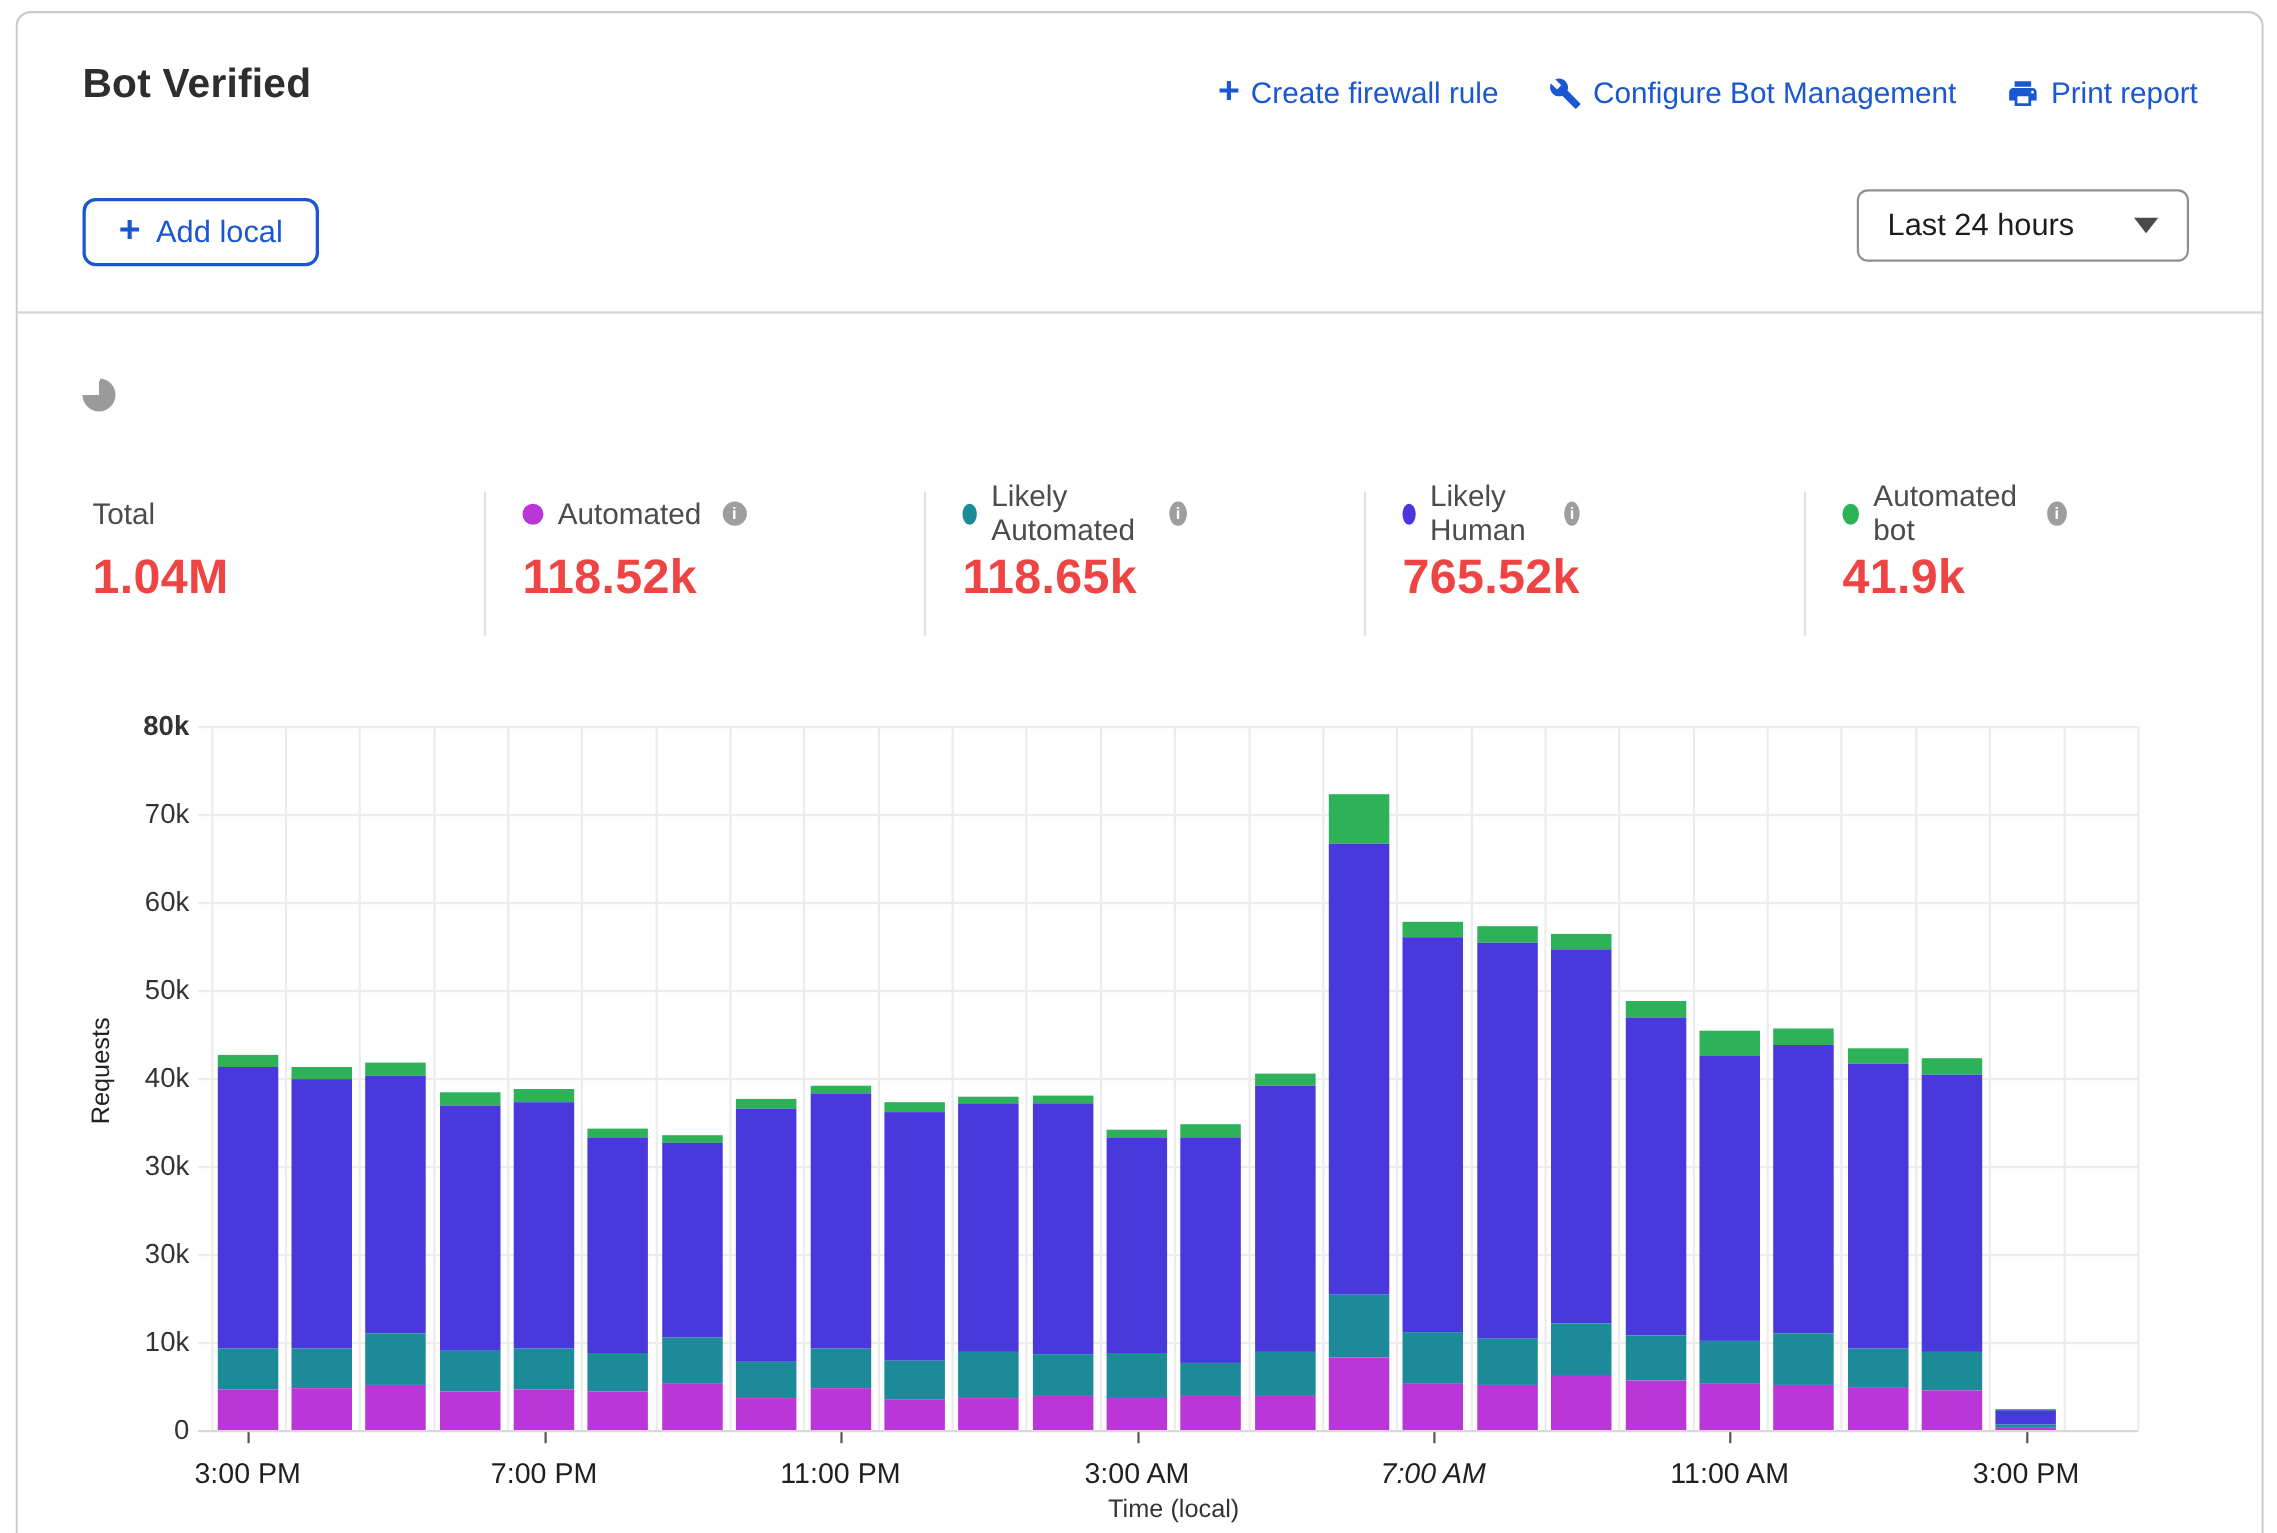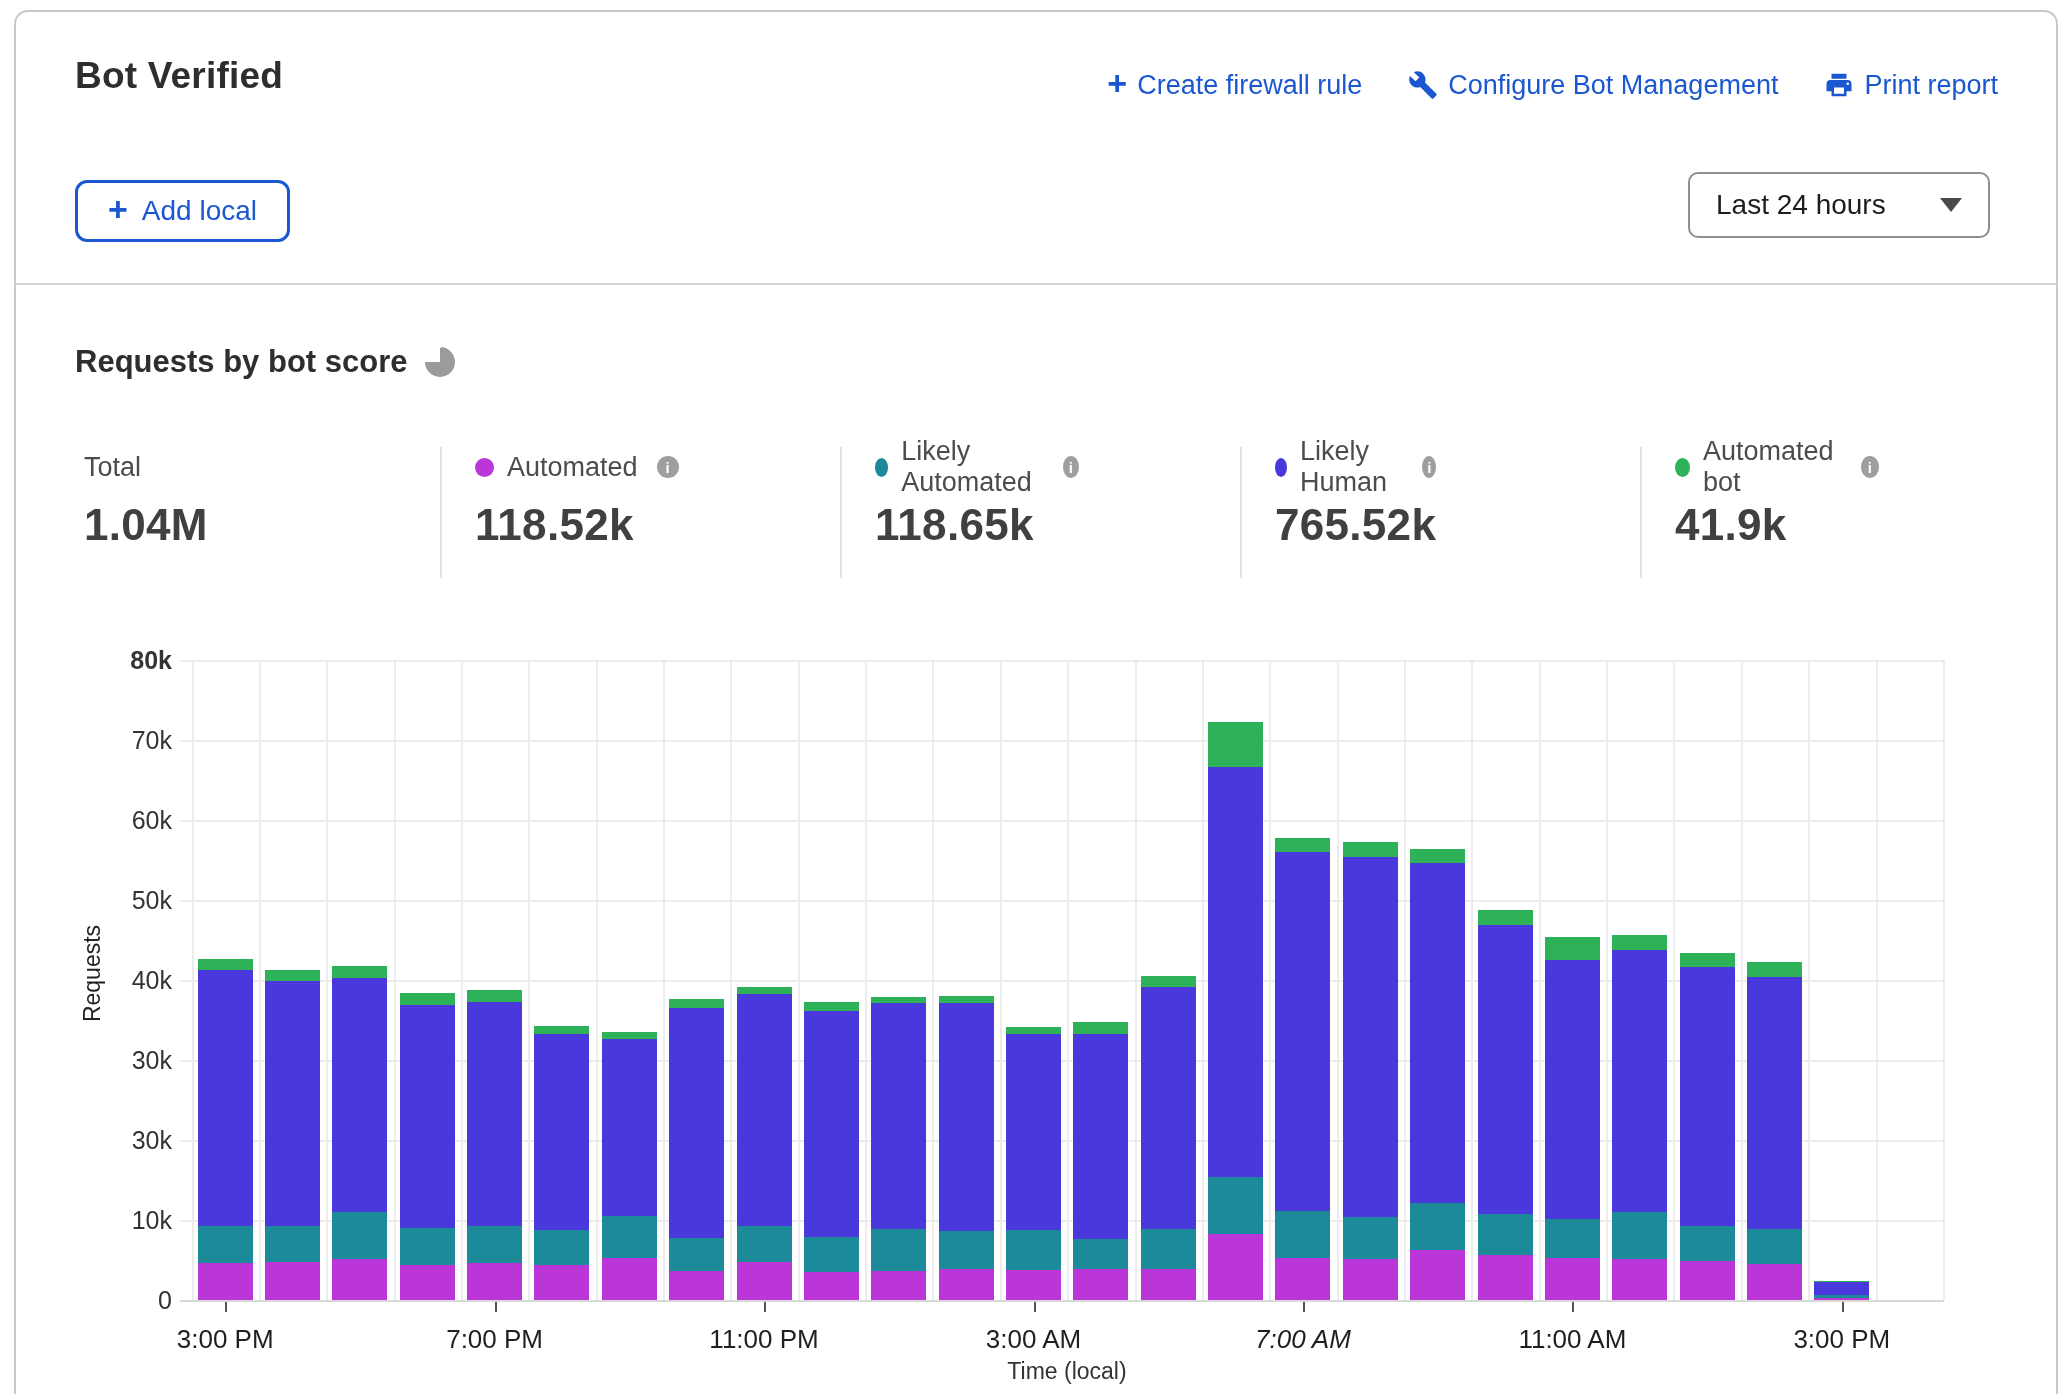--- a/index.html
+++ b/index.html
@@ -24,21 +24,21 @@
   .section-title{font-size:31px;font-weight:700;color:#2e2e2e;}
   .pie-icon{width:30px;height:30px;border-radius:50%;
         background:conic-gradient(from 270deg,#ffffff 0deg 92deg,#9b9b9b 92deg 360deg);}
   .stats{position:absolute;left:0;top:0;}
   .stat-col{position:absolute;top:452px;}
   .stat-head{display:flex;align-items:center;gap:13px;height:30px;}
   .stat-dot{width:19px;height:19px;border-radius:50%;}
   .stat-label{font-size:27px;color:#4c4c4c;}
   .info-icon{width:22px;height:22px;border-radius:50%;background:#9e9e9e;color:#fff;display:flex;
         align-items:center;justify-content:center;font-size:15px;font-weight:700;margin-left:6px;cursor:pointer;}
-  .stat-value{font-size:44px;font-weight:700;color:#404040;margin-top:18px;letter-spacing:.3px;}
+  .stat-value{font-size:44px;font-weight:700;color:#ef4444;margin-top:18px;letter-spacing:.3px;}
   .stat-divider{position:absolute;top:447px;width:2px;height:131px;background:#e2e2e2;}
   
   #chart{position:absolute;left:0;top:0;width:2070px;height:1394px;}
   .hgrid,.vgrid,.bar,.bar-seg,.ylab,.xlab,.xtick{position:absolute;}
   .hgrid{left:180px;width:1764px;height:2px;background:#ececec;}
   .vgrid{width:2px;background:#ececec;}
   .ylab{width:90px;text-align:right;font-size:25px;color:#333;}
   .xlab{font-size:26px;color:#1f1f1f;text-align:center;width:160px;}
   .xtick{width:2px;height:10px;background:#555;}
   .bar{display:flex;flex-direction:column-reverse;}
@@ -83,21 +83,20 @@
 </button>
 
 <div class="dropdown">
   <span class="dropdown-value">Last 24 hours</span>
   <span class="caret"></span>
 </div>
 
 <div class="header-divider"></div>
 
 <div class="section-title-row">
-  <span class="section-title">Requests by bot score</span>
   <span class="pie-icon"></span>
 </div>
 
 <div class="stats">
   <div class="stat-col" style="left:84px">
     <div class="stat-head">
       <span class="stat-label">Total</span>
     </div>
     <div class="stat-value">1.04M</div>
   </div>

